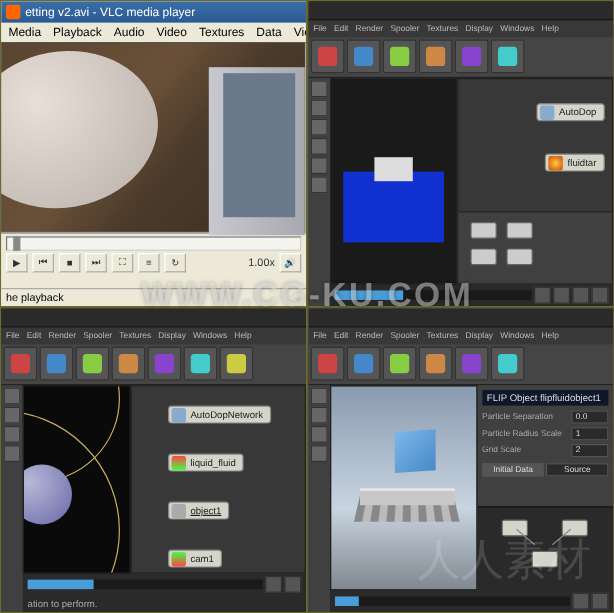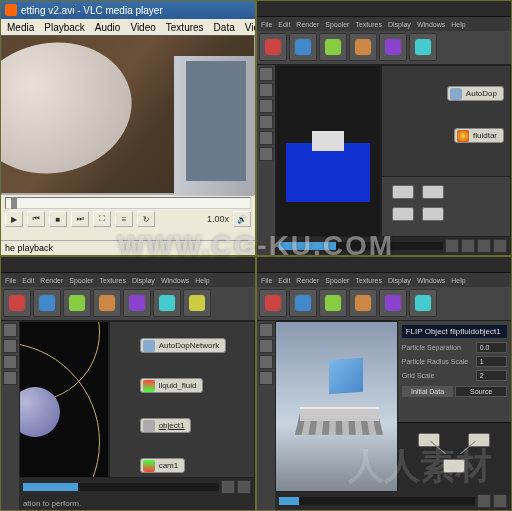--- a/index.html
+++ b/index.html
@@ -2,21 +2,21 @@
 <html><head>
 <meta charset="utf-8">
 <style>
   * { margin: 0; padding: 0; box-sizing: border-box; }
   body { width: 512px; height: 511px; background: #000; font-family: sans-serif; font-size: 9px; color: #ccc; position: relative; }
   .grid { display: grid; grid-template-columns: 256px 256px; grid-template-rows: 256px 255px; width: 476px; height: 511px; }
   .quad { position: relative; overflow: hidden; border: 1px solid #6b6b2e; }
 
   
   .watermark { position: absolute; top: 230px; left: 0; width: 512px; text-align: center; font-size: 28px; font-weight: bold; color: rgba(240,240,240,0.45); letter-spacing: 2px; font-family: Arial, sans-serif; z-index: 100; pointer-events: none; text-shadow: 0 0 4px rgba(0,0,0,0.3); }
-  .watermark2 { position: absolute; bottom: 20px; right: 20px; font-size: 36px; color: rgba(255,255,255,0.15); font-weight: bold; z-index: 100; }
+  .watermark2 { position: absolute; bottom: 20px; right: 20px; font-size: 36px; color: rgba(255,255,255,0.15); font-weight: normal; z-index: 100; }
 
   
   .q1 { background: #ece9d8; display: flex; flex-direction: column; }
   .q1-title { background: linear-gradient(#3a6ea5,#2a5a95); color: #fff; height: 18px; display: flex; align-items: center; padding: 0 4px; font-size: 10px; }
   .q1-menu { background: #ece9d8; height: 16px; display: flex; gap: 10px; padding: 0 6px; color: #000; font-size: 10px; align-items: center; }
   .q1-menu span { cursor: default; }
   .q1-view { flex: 1; background: #4a3a2a; position: relative; border: 1px inset #aaa; }
   .q1-3d-bg { position: absolute; inset: 0; background: linear-gradient(130deg, #5a4530 0%, #6a5038 40%, #4a3a2a 60%, #3a2e20 100%); }
   .q1-shape { position: absolute; left: -30px; bottom: 20px; width: 160px; height: 130px; background: radial-gradient(circle at 40% 30%, #e8e0d8, #b8b0a8); border-radius: 50%; transform: rotate(-10deg); }
   .q1-frame { position: absolute; right: 0; top: 20px; width: 80px; height: 140px; background: linear-gradient(90deg,#c8c8d0,#a8a8b0); }

